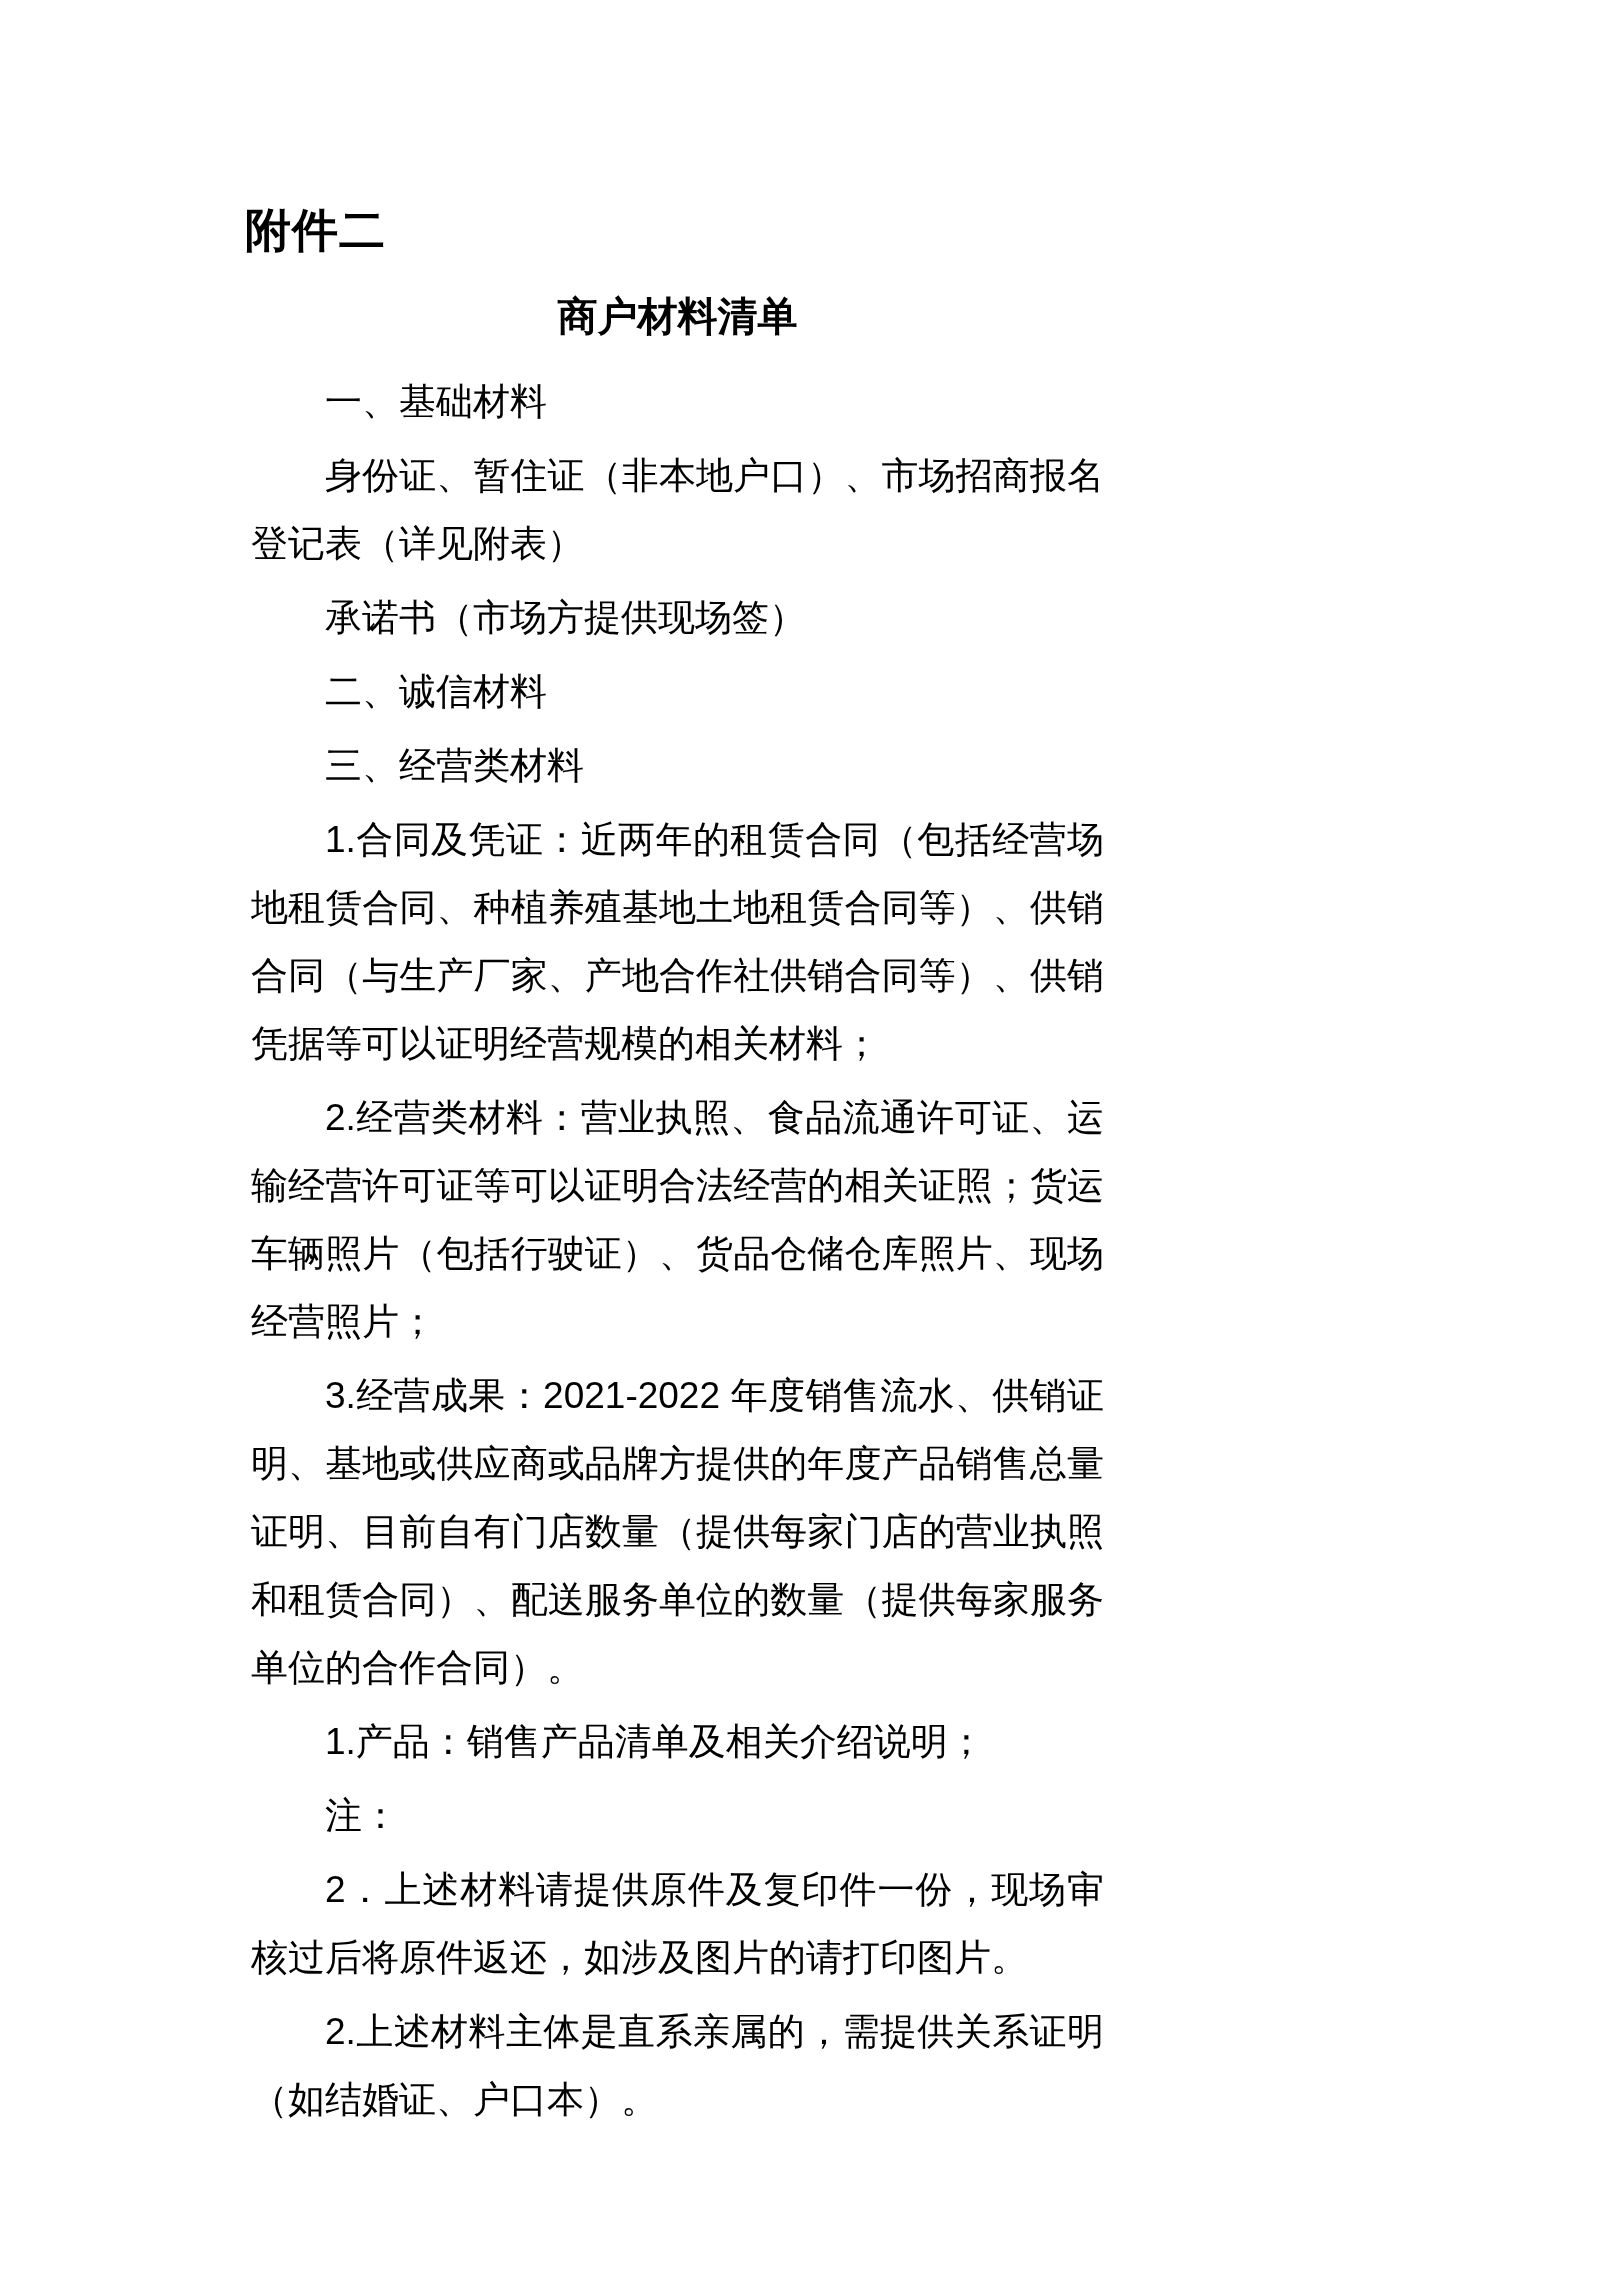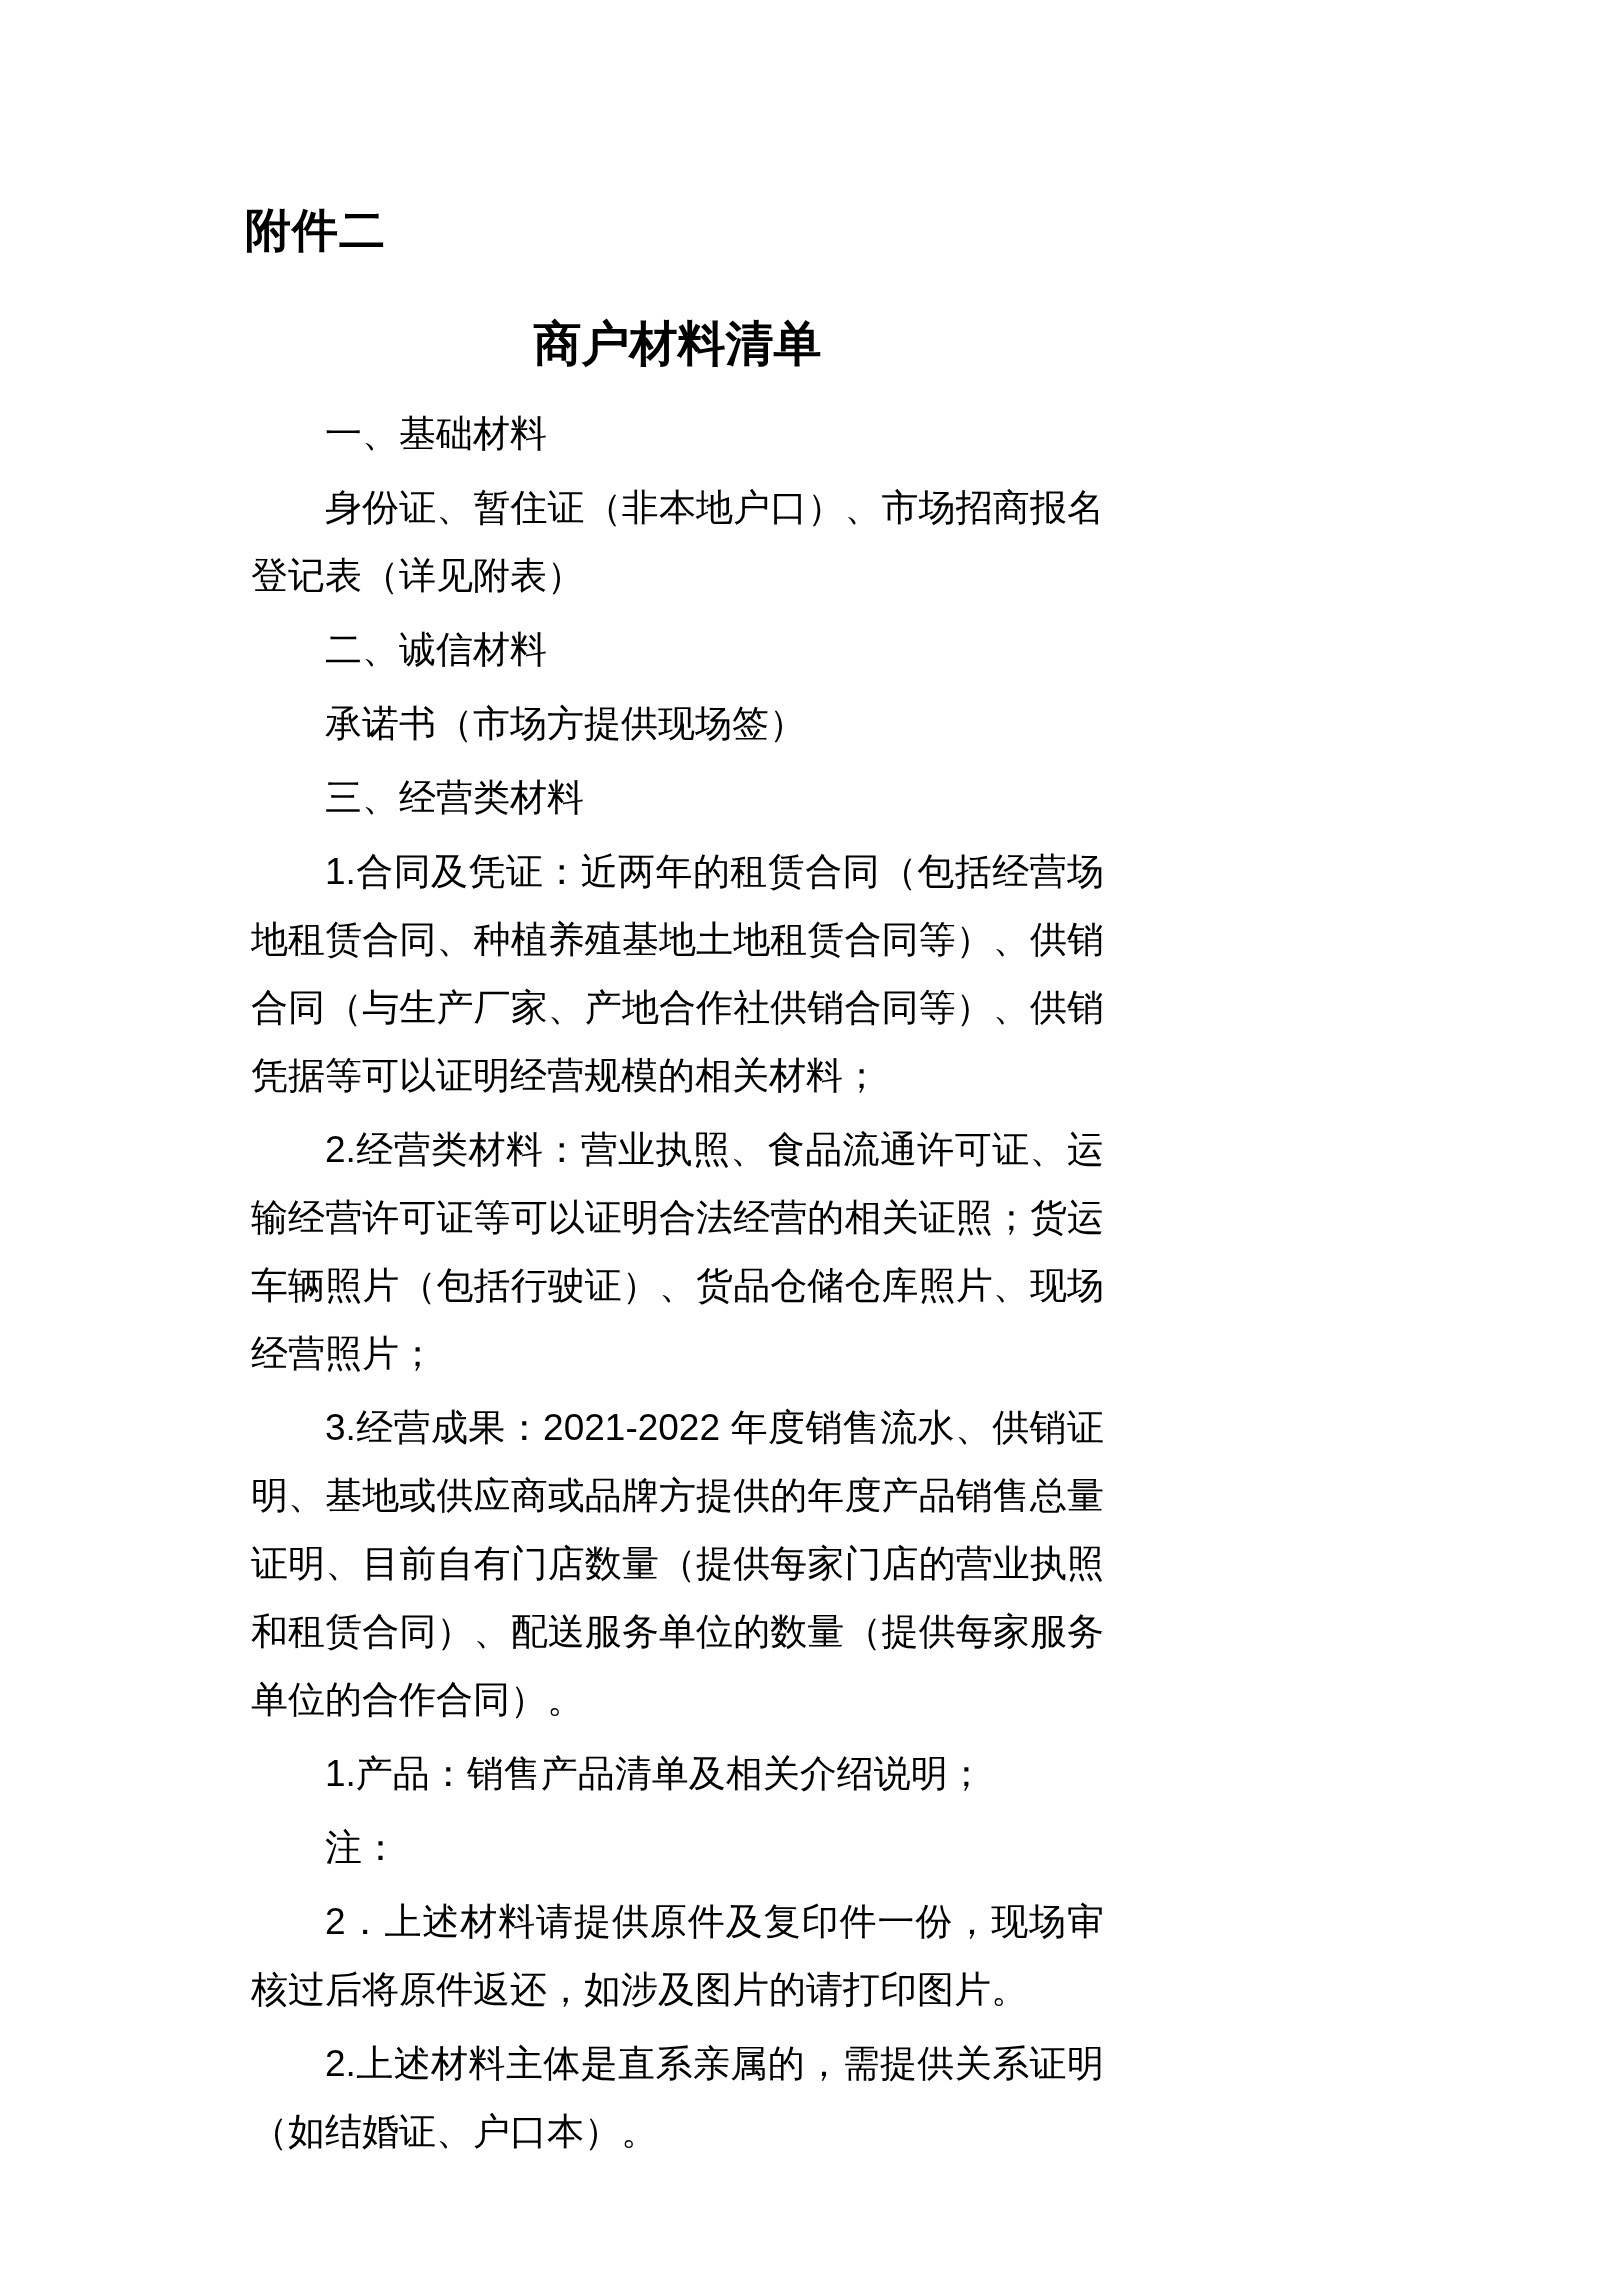--- a/index.html
+++ b/index.html
@@ -18,23 +18,23 @@
     box-sizing: border-box;
   }
   .attachment-label {
     margin: 204px 244px 0 245px;
     font-size: 46px;
     font-weight: 600;
     line-height: 1.15;
     letter-spacing: 1px;
   }
   .doc-title {
-    margin: 59px 244px 0 245px;
+    margin: 36px 244px 0 245px;
     text-align: center;
-    font-size: 48px;
+    font-size: 40px;
     font-weight: 700;
     line-height: 1.15;
   }
   .doc-body {
     margin: 29px 244px 0 245px;
     font-size: 37px;
     line-height: 68px;
     text-align: justify;
     text-justify: inter-ideograph;
   }
@@ -50,22 +50,22 @@
 <body>
 
 <div class="page">
   <div class="attachment-label">附件二</div>
 
   <div class="doc-title">商户材料清单</div>
 
   <div class="doc-body">
     <p>一、基础材料</p>
     <p>身份证、暂住证（非本地户口）、市场招商报名登记表（详见附表）</p>
+    <p>承诺书（市场方提供现场签）</p>
     <p>二、诚信材料</p>
-    <p>承诺书（市场方提供现场签）</p>
     <p>三、经营类材料</p>
     <p>1.合同及凭证：近两年的租赁合同（包括经营场地租赁合同、种植养殖基地土地租赁合同等）、供销合同（与生产厂家、产地合作社供销合同等）、供销凭据等可以证明经营规模的相关材料；</p>
     <p>2.经营类材料：营业执照、食品流通许可证、运输经营许可证等可以证明合法经营的相关证照；货运车辆照片（包括行驶证）、货品仓储仓库照片、现场经营照片；</p>
     <p>3.经营成果：2021-2022 年度销售流水、供销证明、基地或供应商或品牌方提供的年度产品销售总量证明、目前自有门店数量（提供每家门店的营业执照和租赁合同）、配送服务单位的数量（提供每家服务单位的合作合同）。</p>
     <p>1.产品：销售产品清单及相关介绍说明；</p>
     <p>注：</p>
     <p>2．上述材料请提供原件及复印件一份，现场审核过后将原件返还，如涉及图片的请打印图片。</p>
     <p>2.上述材料主体是直系亲属的，需提供关系证明（如结婚证、户口本）。</p>
   </div>
 </div>

